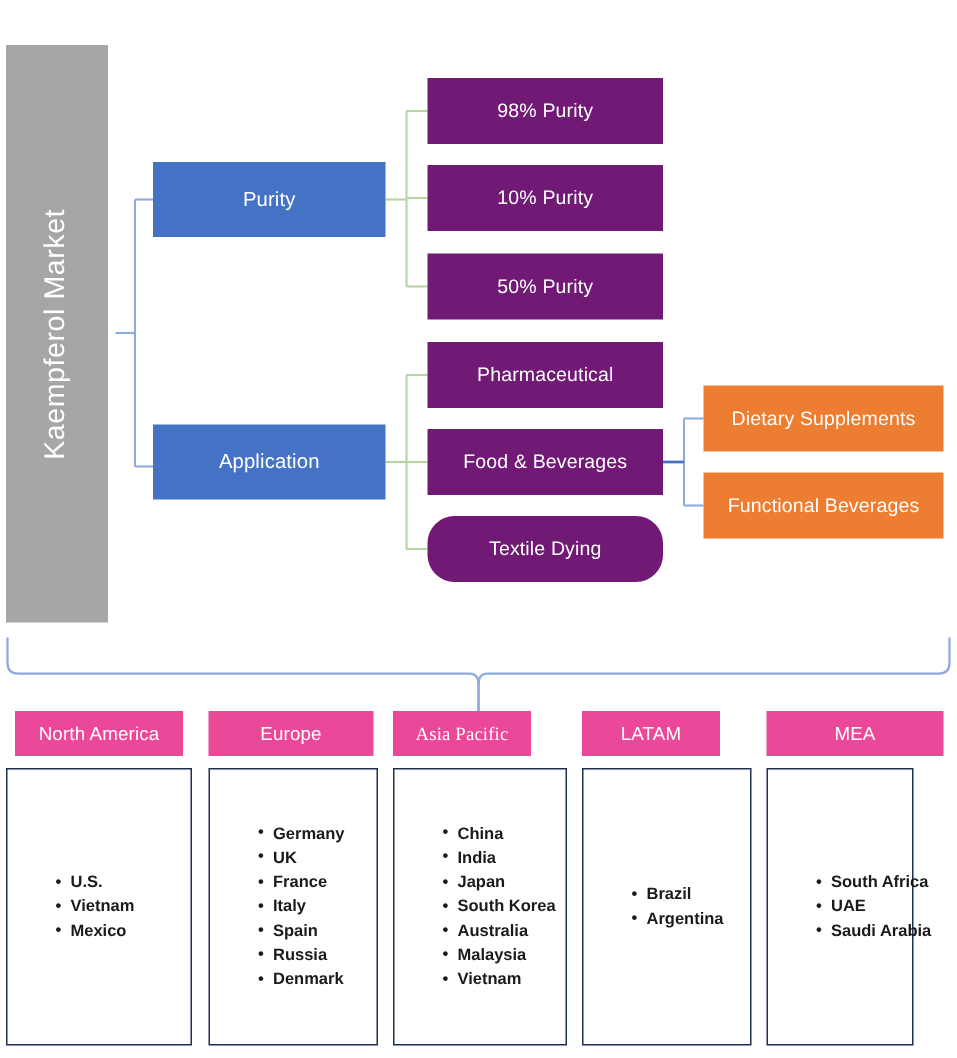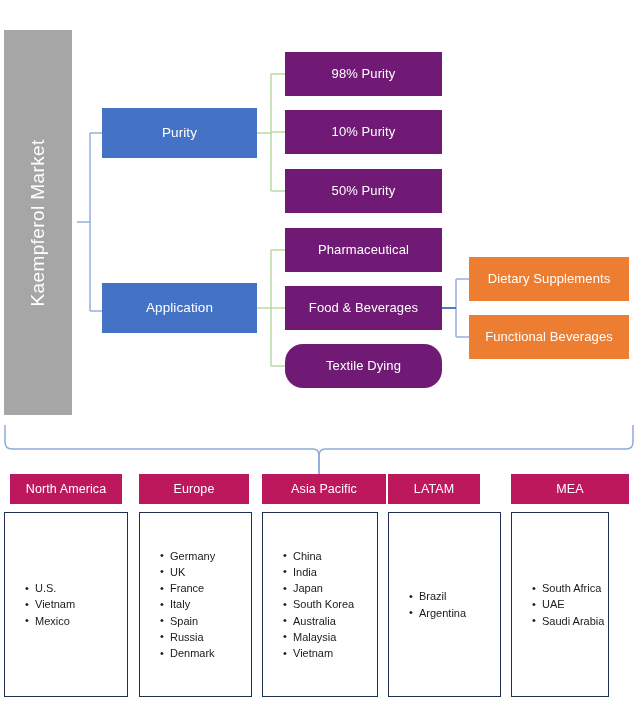--- a/index.html
+++ b/index.html
@@ -83,42 +83,43 @@
 
   
   .region-col {
     position: absolute;
     top: 474px;
     width: 112px;
   }
   .region-header {
     box-sizing: border-box;
     height: 30px;
-    background: #be185d;
+    background: #ec4899;
     color: #ffffff;
     font-size: 12.5px;
     display: flex;
     align-items: center;
     justify-content: center;
     letter-spacing: .1px;
   }
   .region-body {
     box-sizing: border-box;
     margin-top: 8px;
     height: 185px;
     border: 1px solid #1f3050;
     background: #ffffff;
     display: flex;
     align-items: center;
   }
   .region-body ul {
-    margin: 4px;
+    margin: 16px;
     padding: 0 0 0 26px;
     list-style: none;
     width: 100%;
+    font-weight: bold;
   }
   .region-body li {
     position: relative;
     font-size: 11px;
     color: #1a1a1a;
     line-height: 16.2px;
     white-space: nowrap;
   }
   .region-body li::before {
     content: "\2022";
@@ -129,21 +130,21 @@
     color: #1a1a1a;
   }
   #region-na   { left: 4px;   width: 124px; }
   #region-eu   { left: 139px; width: 113px; }
   #region-ap   { left: 262px; width: 116px; }
   #region-latam{ left: 388px; width: 113px; }
   #region-mea  { left: 511px; width: 98px; }
 
   #region-na  .region-header { width: 112px; margin-left: 6px; }
   #region-eu  .region-header { width: 110px; }
-  #region-ap  .region-header { width: 124px; }
+  #region-ap  .region-header { width: 92px; font-family: Liberation Serif, serif; }
   #region-latam .region-header { width: 92px; }
   #region-mea .region-header { width: 118px; }
 </style>
 </head>
 <body>
 
 <svg id="canvas" xmlns="http://www.w3.org/2000/svg">
 
   <g stroke="#8faadc" stroke-width="1.4" fill="none">
     <path d="M 77 222 L 90 222"></path>

